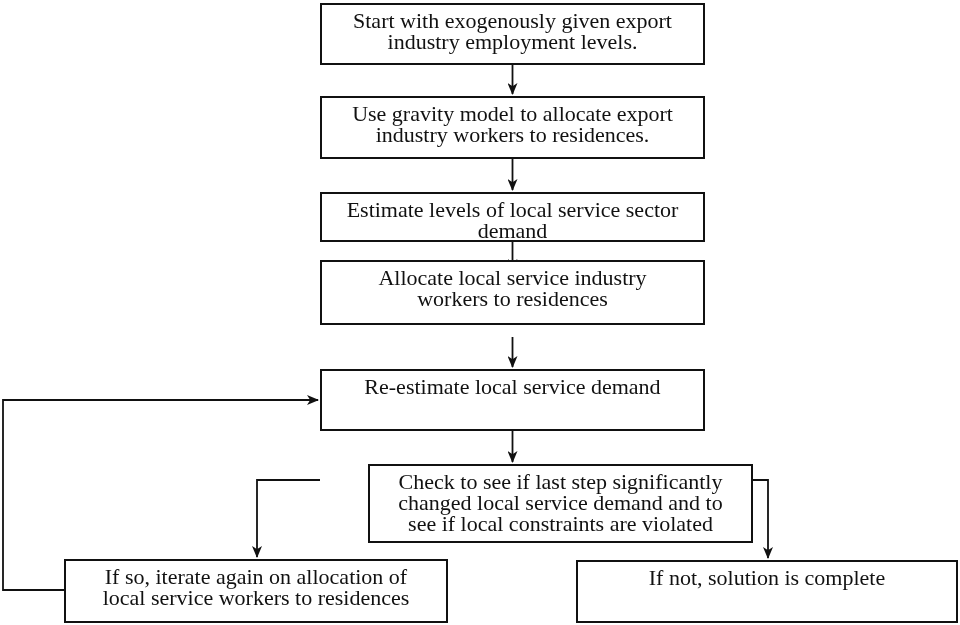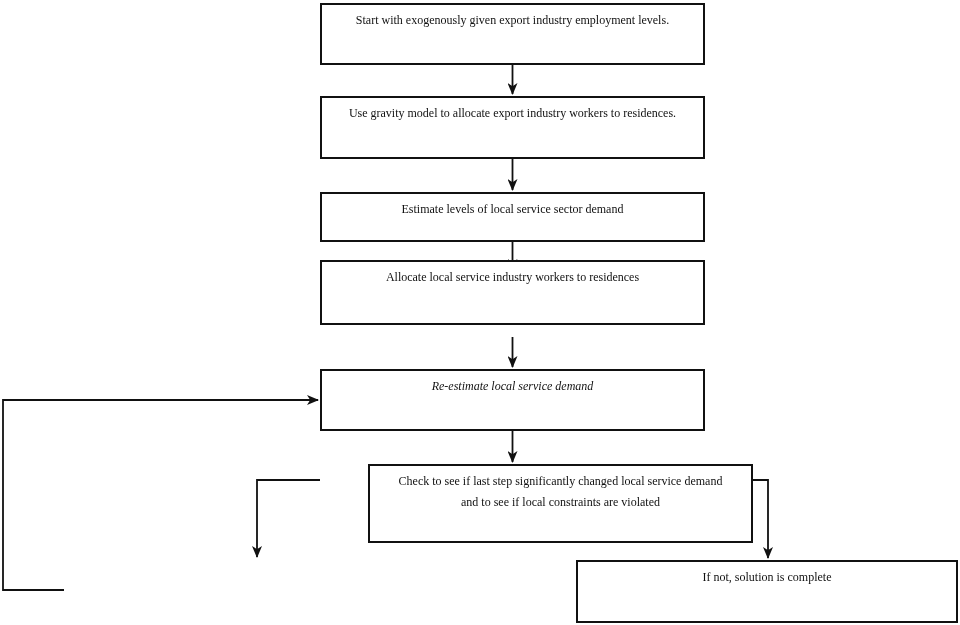--- a/index.html
+++ b/index.html
@@ -22,32 +22,32 @@
     top: 0;
     width: 960px;
     height: 625px;
   }
   .node {
     position: absolute;
     box-sizing: border-box;
     background: #ffffff;
     border: 2px solid #111111;
     text-align: center;
-    font-size: 12px;
+    font-size: 22px;
     line-height: 21px;
     padding: 5px 24px 0 24px;
   }
   .node span { display: inline-block; }
 
   
   #n-start      { left: 320px; top: 3px;   width: 385px; height: 62px; }
   #n-gravity    { left: 320px; top: 96px;  width: 385px; height: 63px; text-decoration: underline; }
   #n-estimate   { left: 320px; top: 192px; width: 385px; height: 50px; }
   #n-allocate   { left: 320px; top: 260px; width: 385px; height: 65px; }
-  #n-reestimate { left: 320px; top: 369px; width: 385px; height: 62px; font-style: italic; }
+  #n-reestimate { left: 320px; top: 369px; width: 385px; height: 62px; }
   #n-check      { left: 320px; top: 464px; width: 385px; height: 79px; margin-left: 48px; }
   #n-iterate    { left: 64px;  top: 559px; width: 384px; height: 64px; }
   #n-complete   { left: 576px; top: 560px; width: 382px; height: 63px; text-align: center; }
 </style>
 </head>
 <body>
 
 <div class="canvas">
 
   <svg class="wires" width="960" height="625" viewBox="0 0 960 625" xmlns="http://www.w3.org/2000/svg" fill="none">
@@ -85,18 +85,21 @@
   </div>
 
   <div class="node" id="n-reestimate">
     <span>Re-estimate local service demand</span>
   </div>
 
   <div class="node" id="n-check">
     <span>Check to see if last step significantly changed local service demand and to see if local constraints are violated</span>
   </div>
 
+  <div class="node" id="n-iterate">
+    <span>If so, iterate again on allocation of local service workers to residences</span>
+  </div>
 
   <div class="node" id="n-complete">
     <span>If not, solution is complete</span>
   </div>
 
 </div>
 
 </body></html>

